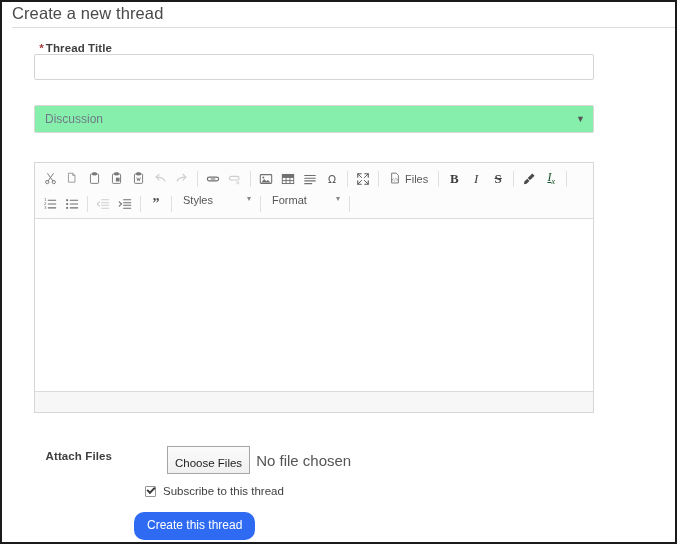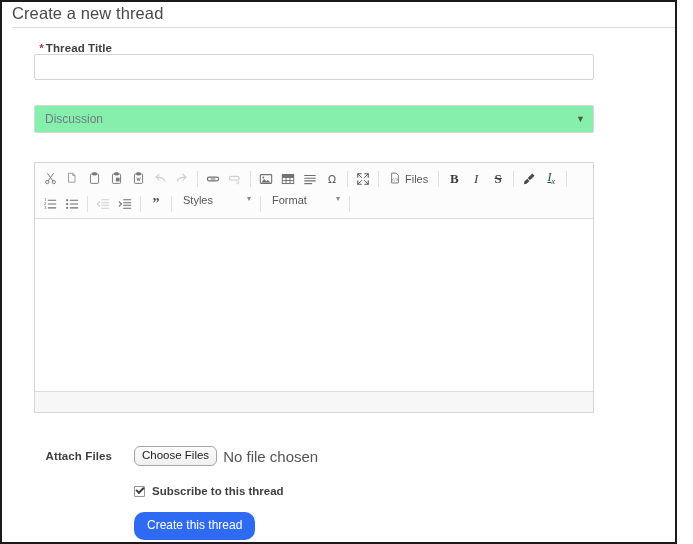--- a/index.html
+++ b/index.html
@@ -181,26 +181,27 @@
   }
 
   
   .file-row {
     display: flex;
     align-items: center;
   }
   .choose-files-btn {
     border: 1px solid #a6a6a6;
     background: linear-gradient(#fbfbfb, #f0f0f0);
-    border-radius: 6px;
+    border-radius: 0;
     font-family: "Liberation Sans", sans-serif;
     font-size: 11.5px;
     color: #1d1d1d;
-    padding: 2px 7px 3px 7px;
+    padding: 10px 7px 3px 7px;
     line-height: 13px;
+    margin-left: 33px;
   }
   .file-status {
     font-size: 15px;
     color: #555;
     margin-left: 6px;
   }
 
   
   .check-row {
     display: flex;
@@ -497,21 +498,21 @@
   <div class="form-row" style="left:10px; top:444px;">
     <div class="field-label">Attach Files</div>
     <div class="field-control">
       <div class="file-row">
         <button class="choose-files-btn" type="button">Choose Files</button>
         <span class="file-status">No file chosen</span>
       </div>
     </div>
   </div>
 
-  <div class="form-row" style="left:10px; top:483px;font-weight:bold;">
+  <div class="form-row" style="left:21px; top:483px;">
     <div class="field-label"></div>
     <div class="field-control">
       <div class="check-row">
         <span class="cbox checked"></span>
         <span class="check-label">Subscribe to this thread</span>
       </div>
     </div>
   </div>
 
   <div class="form-row" style="left:10px; top:510px;">

